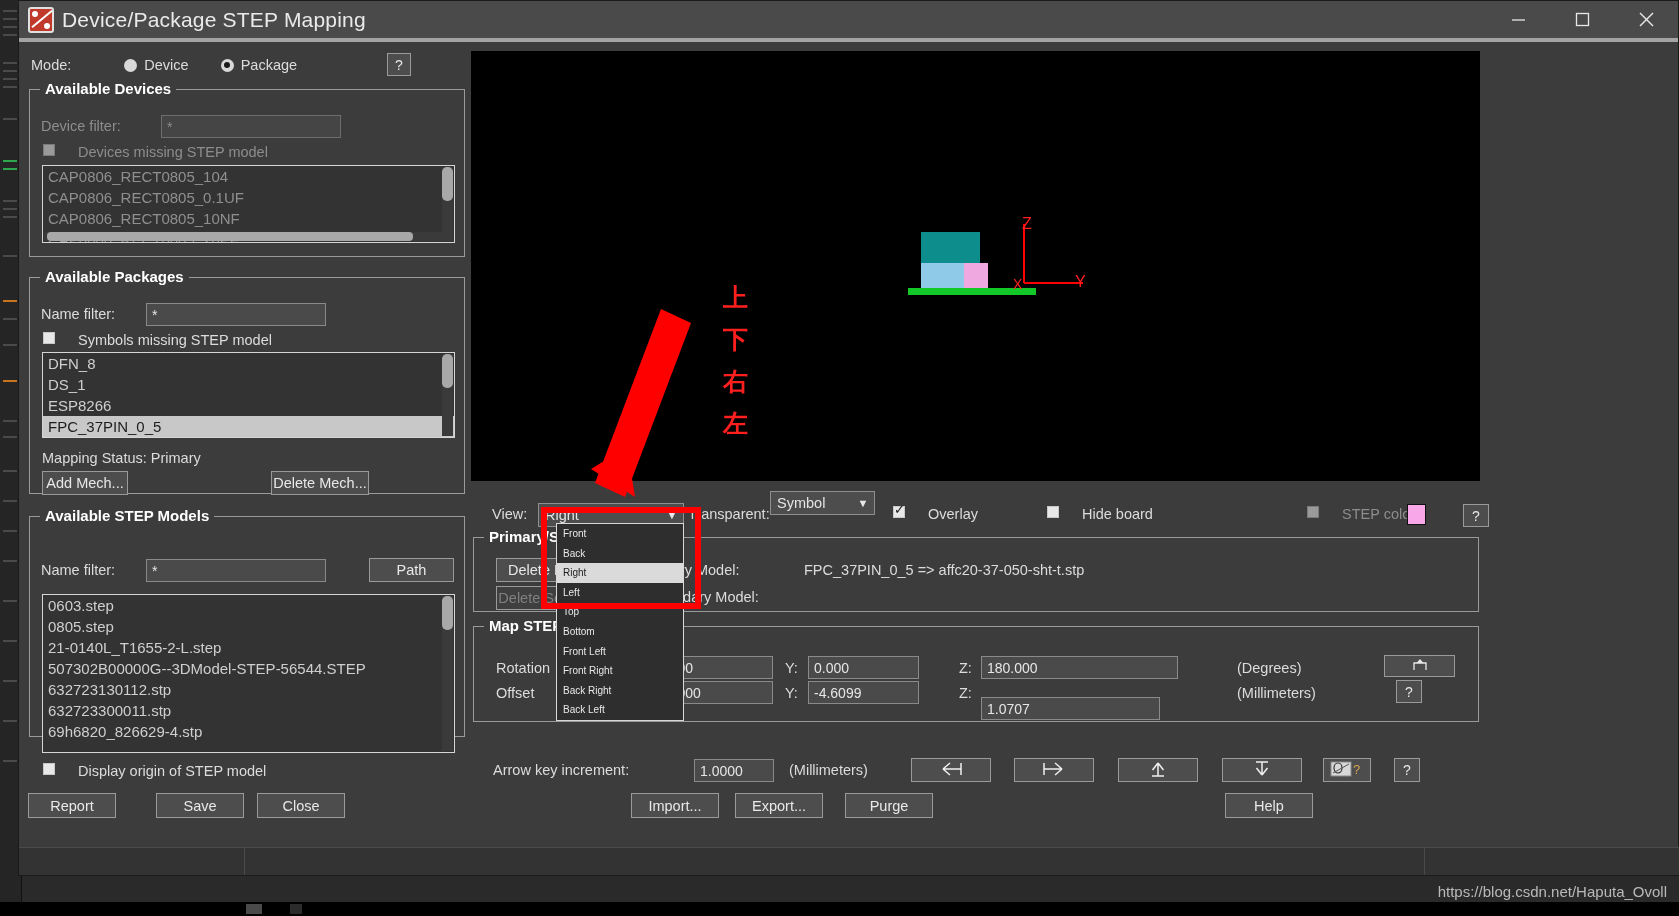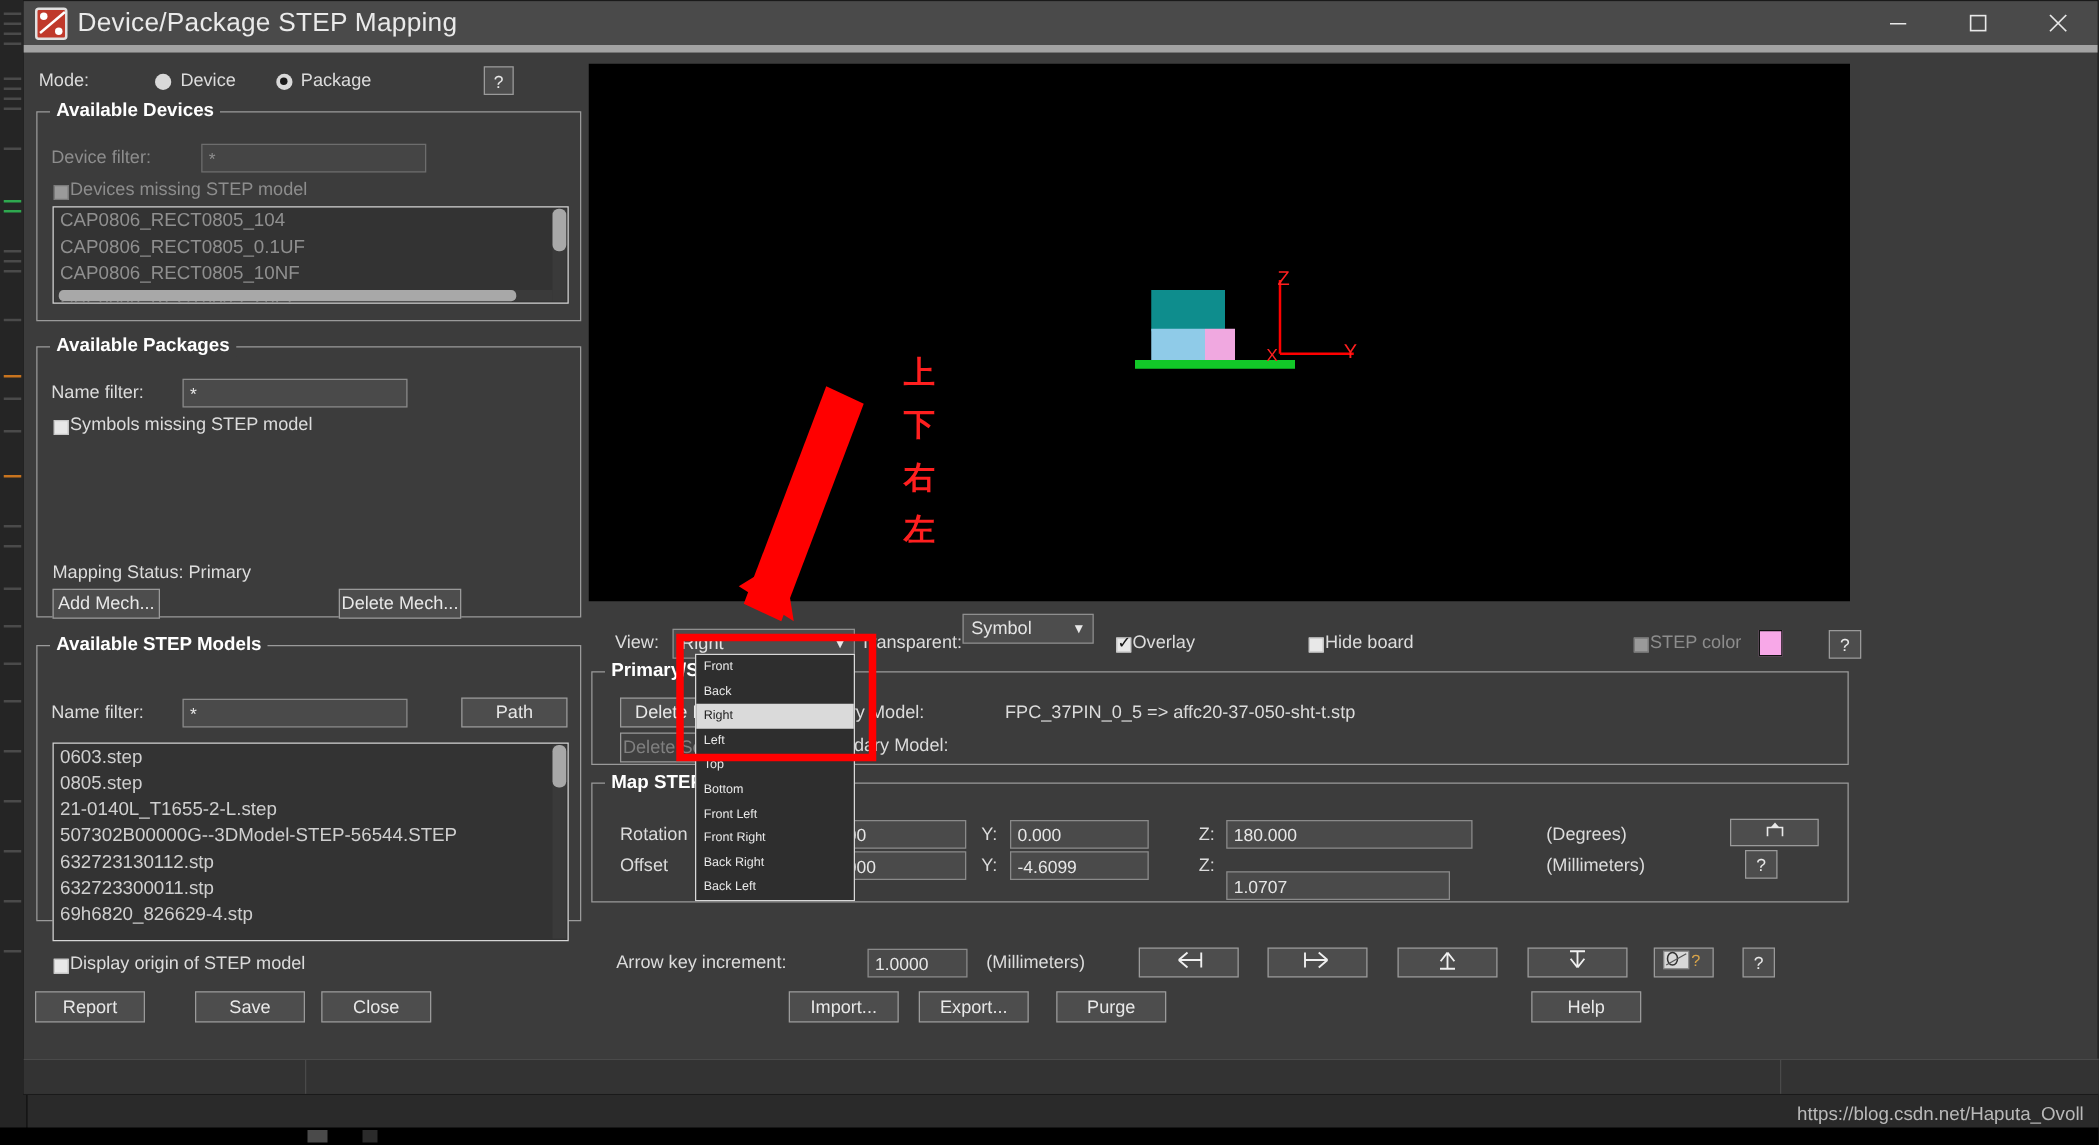--- a/index.html
+++ b/index.html
@@ -34,21 +34,21 @@
 
   
   #dlg {
     position: absolute; left: 18px; top: 0; width: 1661px; height: 876px;
     background: #3c3c3c;
     border: 1px solid #1a1a1a;
   }
   .titlebar {
     height: 41px; background: #4a4a4a;
     display: flex; align-items: center;
-    border-bottom: 6px solid #a3a3a3;
+    border-bottom: 4px solid #a3a3a3;
   }
   .title-icon {
     width: 26px; height: 26px; margin-left: 9px; margin-right: 8px;
     background: #c0392b; border: 2px solid #e0e0e0; border-radius: 3px;
     position: relative; flex: 0 0 auto;
   }
   .title-icon .d1, .title-icon .d2 {
     position:absolute; width:6px; height:6px; border-radius:50%; background:#fff;
   }
   .title-icon .d1 { left:2px; top:2px; }
@@ -113,21 +113,21 @@
     position:absolute; right:1px; top:1px; width:11px; bottom:1px; background:#3a3a3a;
   }
   .vscroll .thumb { position:absolute; left:0; top:0; width:11px; height:34px;
     background:#a8a8a8; border-radius:5px; }
   .hscroll {
     position:absolute; left:1px; right:12px; bottom:1px; height:9px; background:#3a3a3a;
   }
   .hscroll .thumb { position:absolute; left:3px; top:0; width:92%; height:9px;
     background:#a8a8a8; border-radius:4px; }
 
-  .chk { display:inline-flex; align-items:flex-end; gap:1px; }
+  .chk { display:inline-flex; align-items:flex-start; gap:23px; }
   .chk .box {
     width: 12px; height: 12px; background: #e8e8e8; border: 1px solid #c8c8c8;
     position: relative; flex: 0 0 auto;
   }
   .chk .box.checked::after {
     content: "✓"; position:absolute; left:0px; top:-4px;
     font-size: 13px; color: #151515; line-height: 14px;
   }
   .chk .box.dimbox { background: #9a9a9a; border-color:#7a7a7a; }
 
@@ -317,20 +317,29 @@
       <div class="gtitle">Available Packages</div>
 
       <span class="lbl" style="position:absolute;left:11px;top:28px;">Name filter:</span>
       <div class="tfield" style="position:absolute;left:116px;top:25px;width:180px;">*</div>
 
       <span class="chk" style="position:absolute;left:13px;top:54px;">
         <span class="box"></span>
         <span class="lbl">Symbols missing STEP model</span>
       </span>
 
+      <div class="listbox" style="position:absolute;left:12px;top:74px;width:413px;height:86px;">
+        <div class="row">DFN_8</div>
+        <div class="row">DS_1</div>
+        <div class="row">ESP8266</div>
+        <div class="row sel">FPC_37PIN_0_5</div>
+        <div class="vscroll">
+            <div class="thumb"></div>
+          </div>
+      </div>
 
       <span class="lbl" style="position:absolute;left:12px;top:172px;">Mapping Status: Primary</span>
       <div class="btn" style="position:absolute;left:12px;top:193px;width:86px;">Add Mech...</div>
       <div class="btn" style="position:absolute;left:241px;top:193px;width:98px;">Delete Mech...</div>
     </div>
 
     <div class="group" style="left:10px;top:515px;width:436px;height:221px;">
       <div class="gtitle">Available STEP Models</div>
 
       <span class="lbl" style="position:absolute;left:11px;top:45px;">Name filter:</span>

